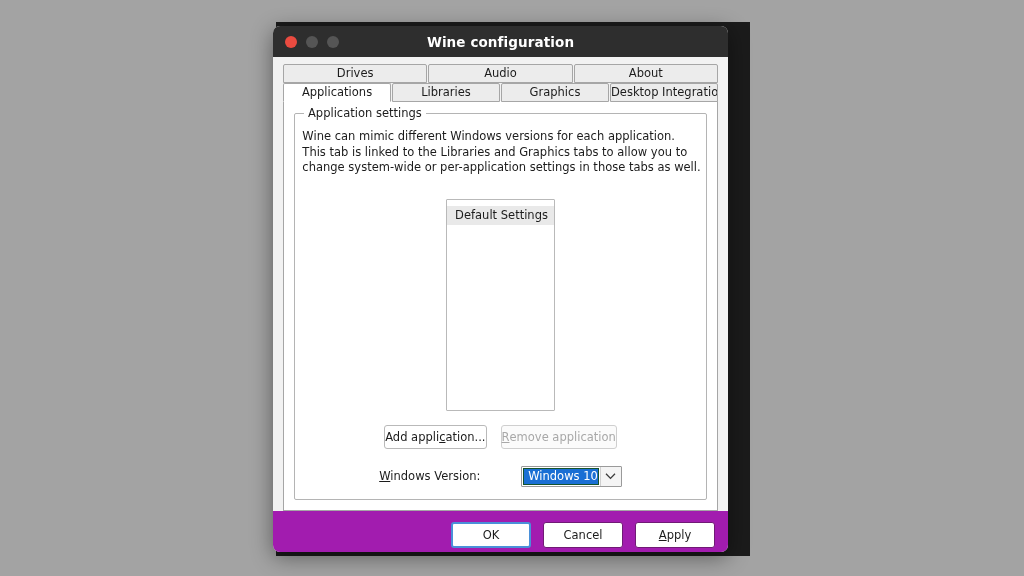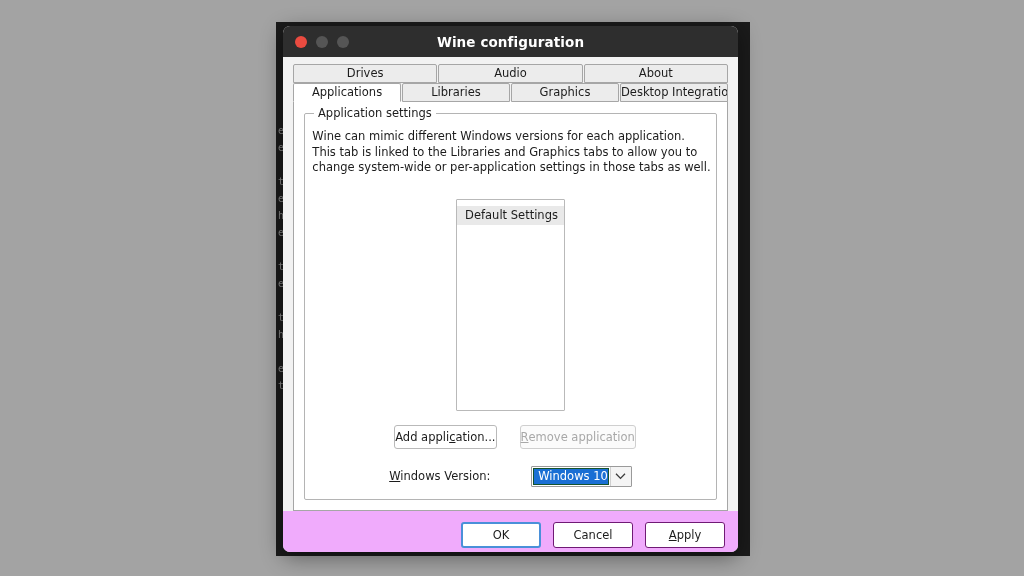--- a/index.html
+++ b/index.html
@@ -35,21 +35,21 @@
     font-family: "DejaVu Sans Mono", "Liberation Mono", monospace;
     font-size: 10px;
     line-height: 17px;
     white-space: pre;
     opacity: .85;
   }
 
   
   #wine-window {
     position: absolute;
-    left: 283px;
+    left: 273px;
     top: 26px;
     width: 455px;
     height: 526px;
     background: #f2f2f2;
     border-radius: 7px;
     box-shadow: 0 5px 22px rgba(0,0,0,.45);
     overflow: hidden;
     display: flex;
     flex-direction: column;
   }
@@ -208,21 +208,20 @@
     border: 1px solid #b9b9b9;
     border-radius: 3px;
     font-size: 11.5px;
     font-family: "DejaVu Sans", "Liberation Sans", sans-serif;
     color: #1c1c1c;
     cursor: default;
     display: flex;
     align-items: center;
     justify-content: center;
     white-space: nowrap;
-    margin-left: 9px;
   }
   .btn.disabled {
     color: #a8a8a8;
     border-color: #cfcfcf;
     background: #fbfbfb;
   }
   .mn { text-decoration: underline; }
 
   
   #winver-row {
@@ -266,21 +265,21 @@
     display: flex;
     align-items: center;
     justify-content: center;
   }
   #winver-arrow svg { display: block; }
 
   
   #bottom-bar {
     flex: 0 0 auto;
     height: 48px;
-    background: #f0abfc;
+    background: #a21caf;
     display: flex;
     align-items: center;
     justify-content: flex-end;
     gap: 12px;
     padding: 0 13px 0 0;
   }
   .bbtn {
     width: 80px;
     height: 26px;
     background: #ffffff;

